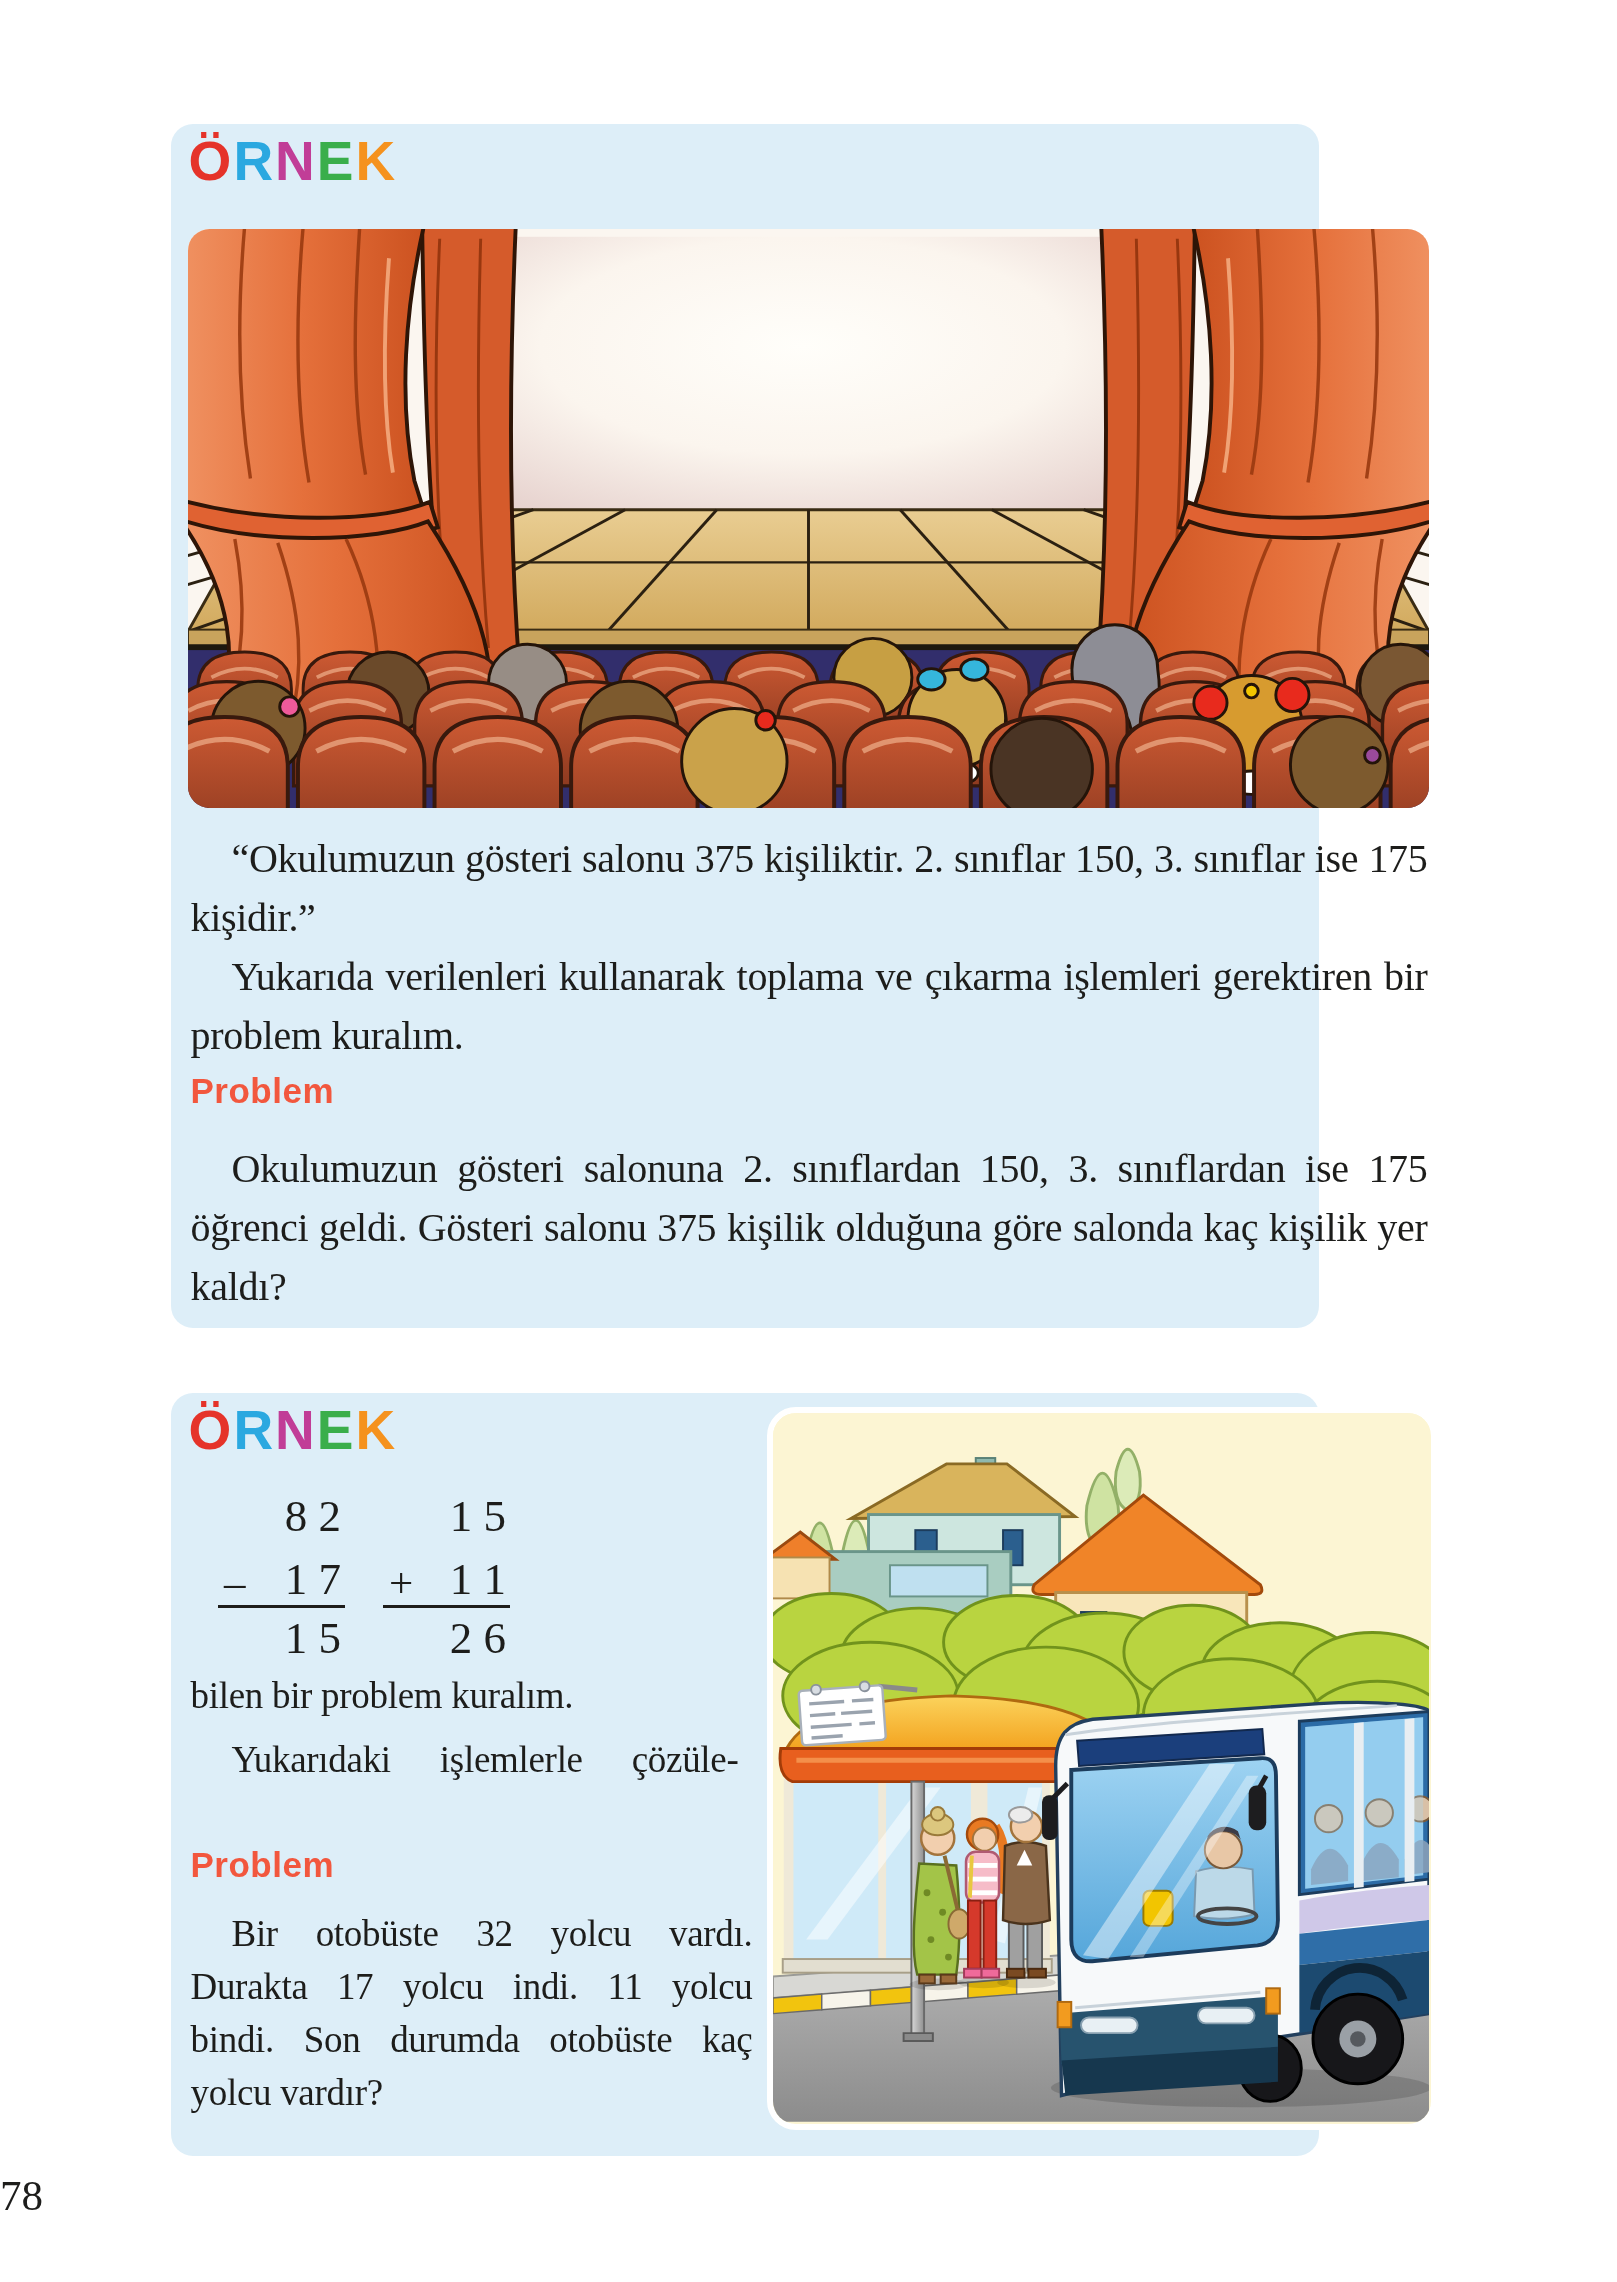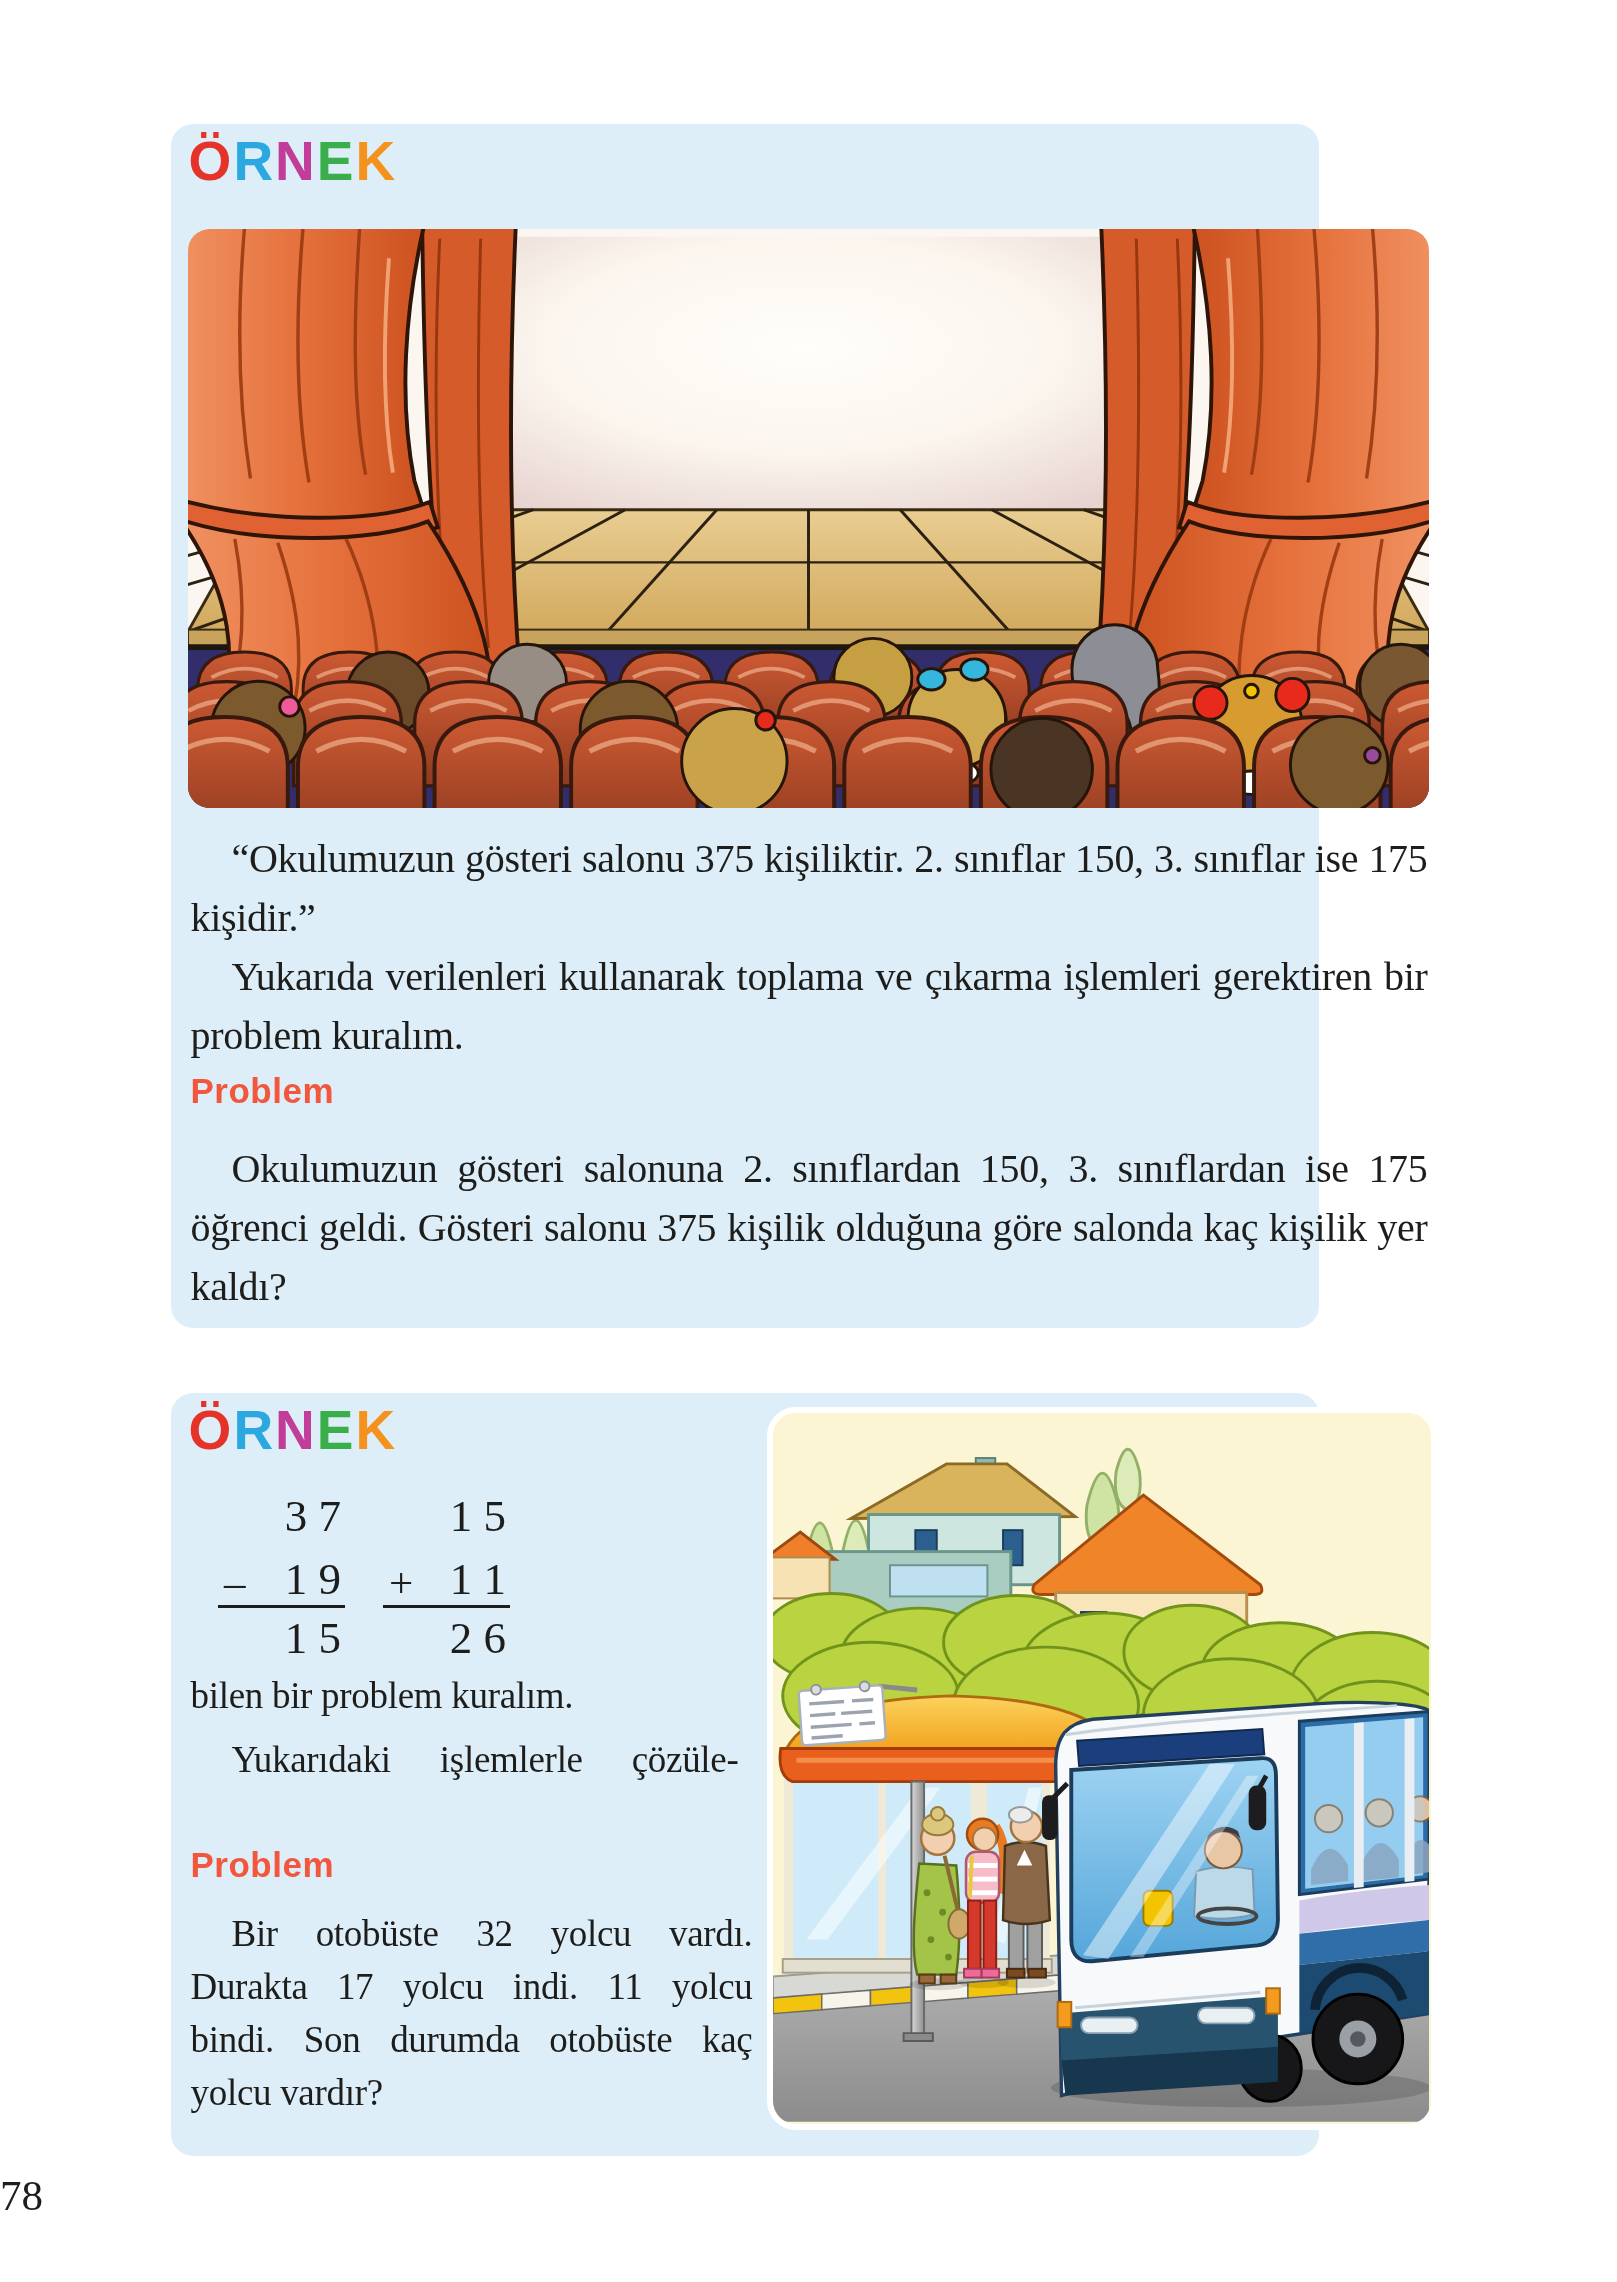--- a/index.html
+++ b/index.html
@@ -236,24 +236,24 @@
   <p class="para indent" id="intro1">Yukarıda verilenleri kullanarak toplama ve çıkarma işlemleri gerektiren bir problem kuralım.</p>
   <h3 class="ph" id="ph1">Problem</h3>
   <p class="para indent" id="prob1">Okulumuzun gösteri salonuna 2. sınıflardan 150, 3. sınıflardan ise 175 öğrenci geldi. Gösteri salonu 375 kişilik olduğuna göre salonda kaç kişilik yer kaldı?</p>
 </section>
 
 <section class="example-box" id="box2">
 
   <h2 class="ornek"><span class="l c0">Ö</span><span class="l c1">R</span><span class="l c2">N</span><span class="l c3">E</span><span class="l c4">K</span></h2>
 
   <div class="op" id="op1">
-    <div class="row">3 7</div>
+    <div class="row">8 2</div>
     <div class="row row2">
       <span class="sign">–</span>
-      <span>1 9</span>
+      <span>1 7</span>
     </div>
     <div class="rule"></div>
     <div class="row row3">1 5</div>
   </div>
 
   <div class="op" id="op2">
     <div class="row">1 5</div>
     <div class="row row2">
       <span class="sign">+</span>
       <span>1 1</span>

